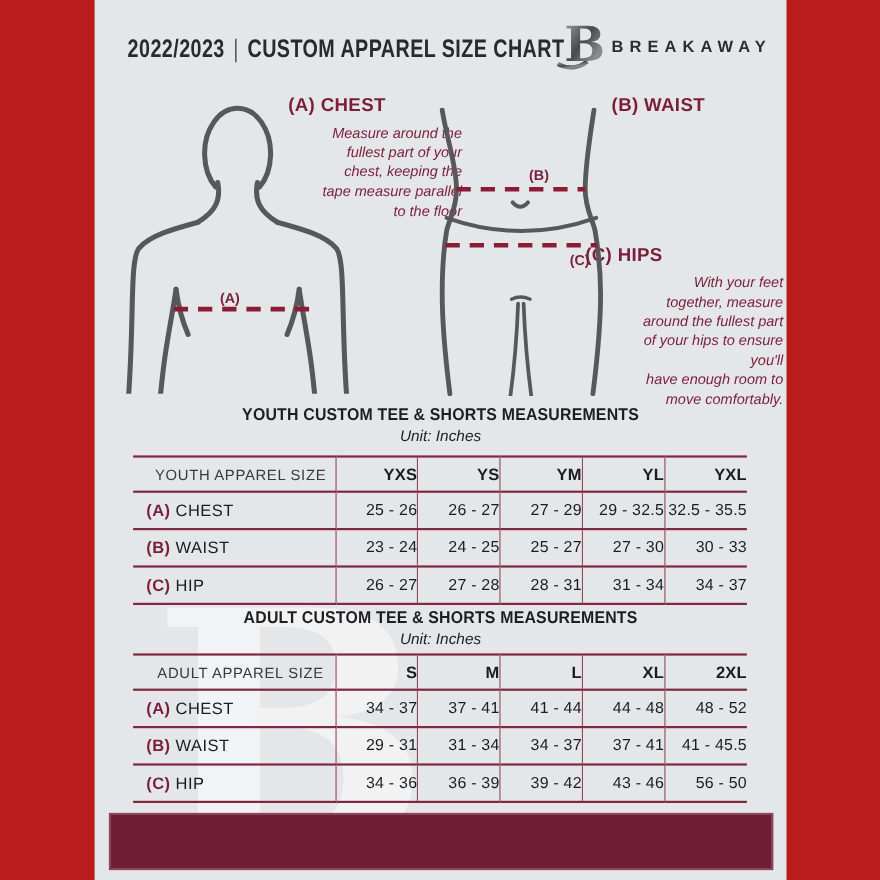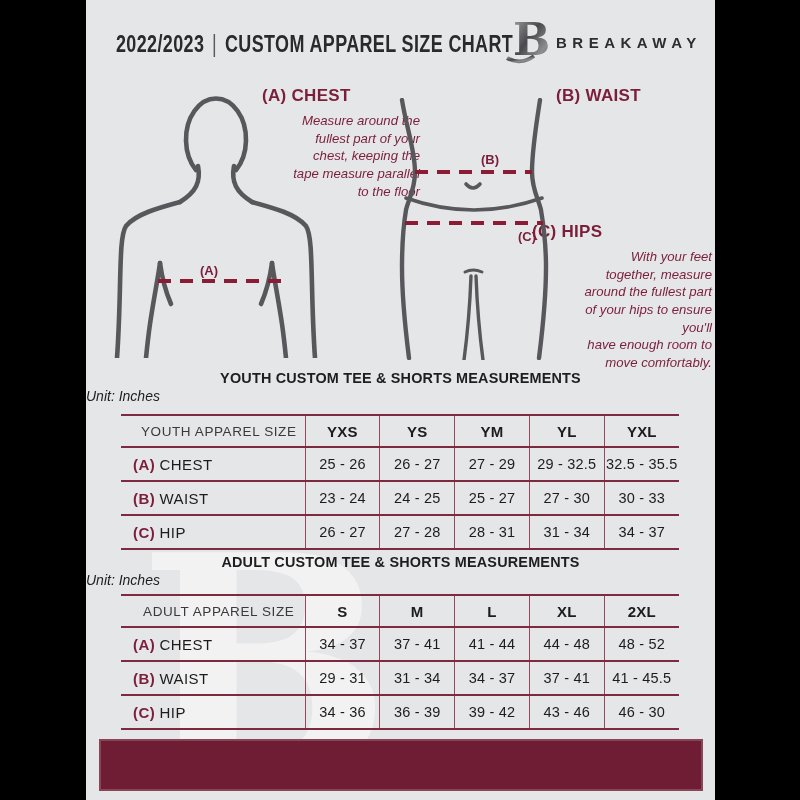--- a/index.html
+++ b/index.html
@@ -1,16 +1,16 @@
 <!DOCTYPE html>
 <html><head>
 <meta charset="utf-8">
 <style>
   html,body{margin:0;padding:0;}
-  .canvas{position:relative;width:800px;height:800px;background:#000000;overflow:hidden;
+  .canvas{position:relative;width:800px;height:800px;background:#b91c1c;overflow:hidden;
           font-family:"Liberation Sans", sans-serif;}
   .page{position:absolute;left:86px;top:0;width:629px;height:800px;background:#e5e6e8;overflow:hidden;}
 
   
   .hdr-title{position:absolute;left:30px;top:31px;white-space:nowrap;font-weight:bold;
              font-size:23px;color:#2a2a2c;letter-spacing:.5px;transform:scaleX(.78);transform-origin:left top;}
   .hdr-sep{color:#5a5a5c;font-weight:normal;padding:0 10px;}
   .logo-svg{position:absolute;left:418px;top:13px;}
   .brand{position:absolute;left:470px;top:34px;font-size:15px;font-weight:bold;color:#2e2e30;letter-spacing:5.5px;}
 
@@ -22,23 +22,23 @@
   
   .fig{position:absolute;}
 
   
   .watermark{position:absolute;left:52px;top:516px;font-family:"DejaVu Serif", serif;font-weight:bold;
              font-size:300px;line-height:1;color:#ffffff;opacity:.5;pointer-events:none;}
 
   
   .tbl-title{position:absolute;width:629px;text-align:center;font-size:15.5px;font-weight:bold;
              color:#1e1e20;letter-spacing:.2px;transform:scaleX(.93);}
-  .tbl-unit{position:absolute;width:629px;font-size:14px;font-style:italic;color:#1e1e20;}
+  .tbl-unit{position:absolute;width:629px;text-align:center;font-size:14px;font-style:italic;color:#1e1e20;}
   table.size{position:absolute;left:35px;width:558px;border-collapse:collapse;table-layout:fixed;background:transparent;}
-  table.size td{border-top:2px solid #7d2940;height:30px;font-size:14.5px;color:#1c1c1c;text-align:center;
+  table.size td{border-top:2px solid #7d2940;height:30px;font-size:14.5px;color:#1c1c1c;text-align:right;
                 padding:0;letter-spacing:.2px;}
   table.size tr:last-child td{border-bottom:2px solid #7d2940;}
   table.size td.v{border-left:1.5px solid #95475c;}
   table.size td.lbl{text-align:center;padding-left:12px;letter-spacing:.6px;color:#3a3a3c;font-size:13.5px;}
   table.size td.rowlbl{text-align:left;padding-left:12px;font-size:15px;color:#1c1c1c;letter-spacing:.4px;}
   table.size td.colhdr{font-weight:bold;font-size:15px;color:#1c1c1c;}
   table.size tr.data td{height:32px;}
   .tag{font-weight:bold;color:#7a1e39;}
 
   
@@ -202,20 +202,20 @@
         <td class="v">34 - 37</td>
         <td class="v">37 - 41</td>
         <td class="v">41 - 45.5</td>
       </tr>
       <tr class="data">
         <td class="rowlbl"><span class="tag">(C)</span> <span>HIP</span></td>
         <td class="v">34 - 36</td>
         <td class="v">36 - 39</td>
         <td class="v">39 - 42</td>
         <td class="v">43 - 46</td>
-        <td class="v">46 - 30</td>
+        <td class="v">56 - 50</td>
       </tr>
     </tbody>
       </table>
 
     <div class="footer-bar"></div>
   </div>
 </div>
 
 </body></html>

